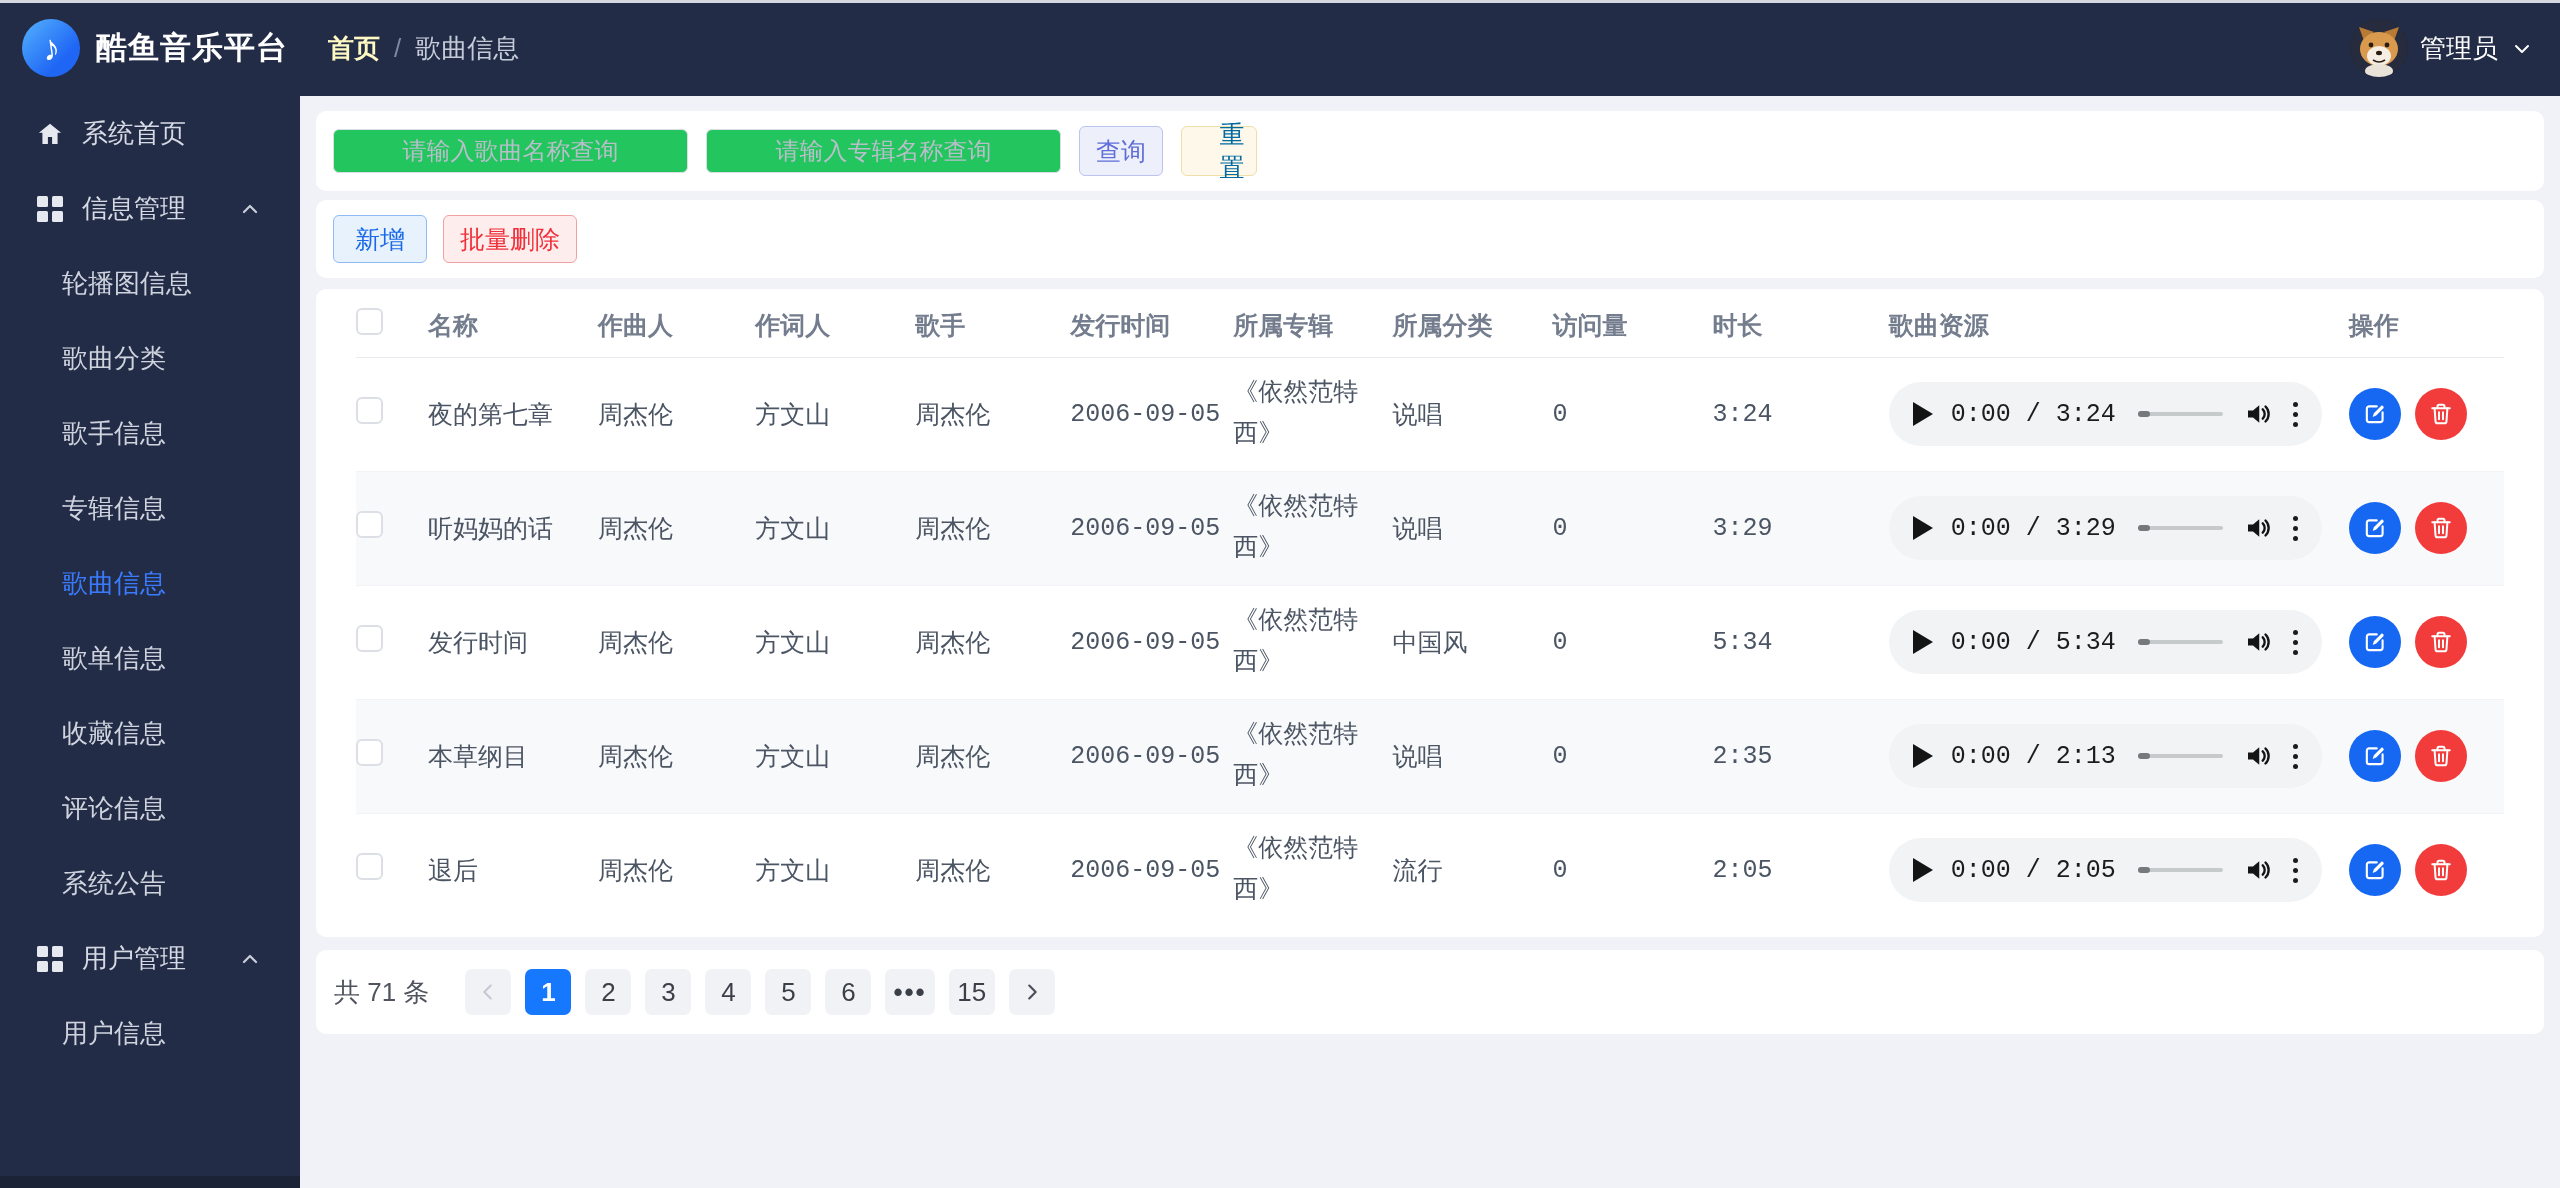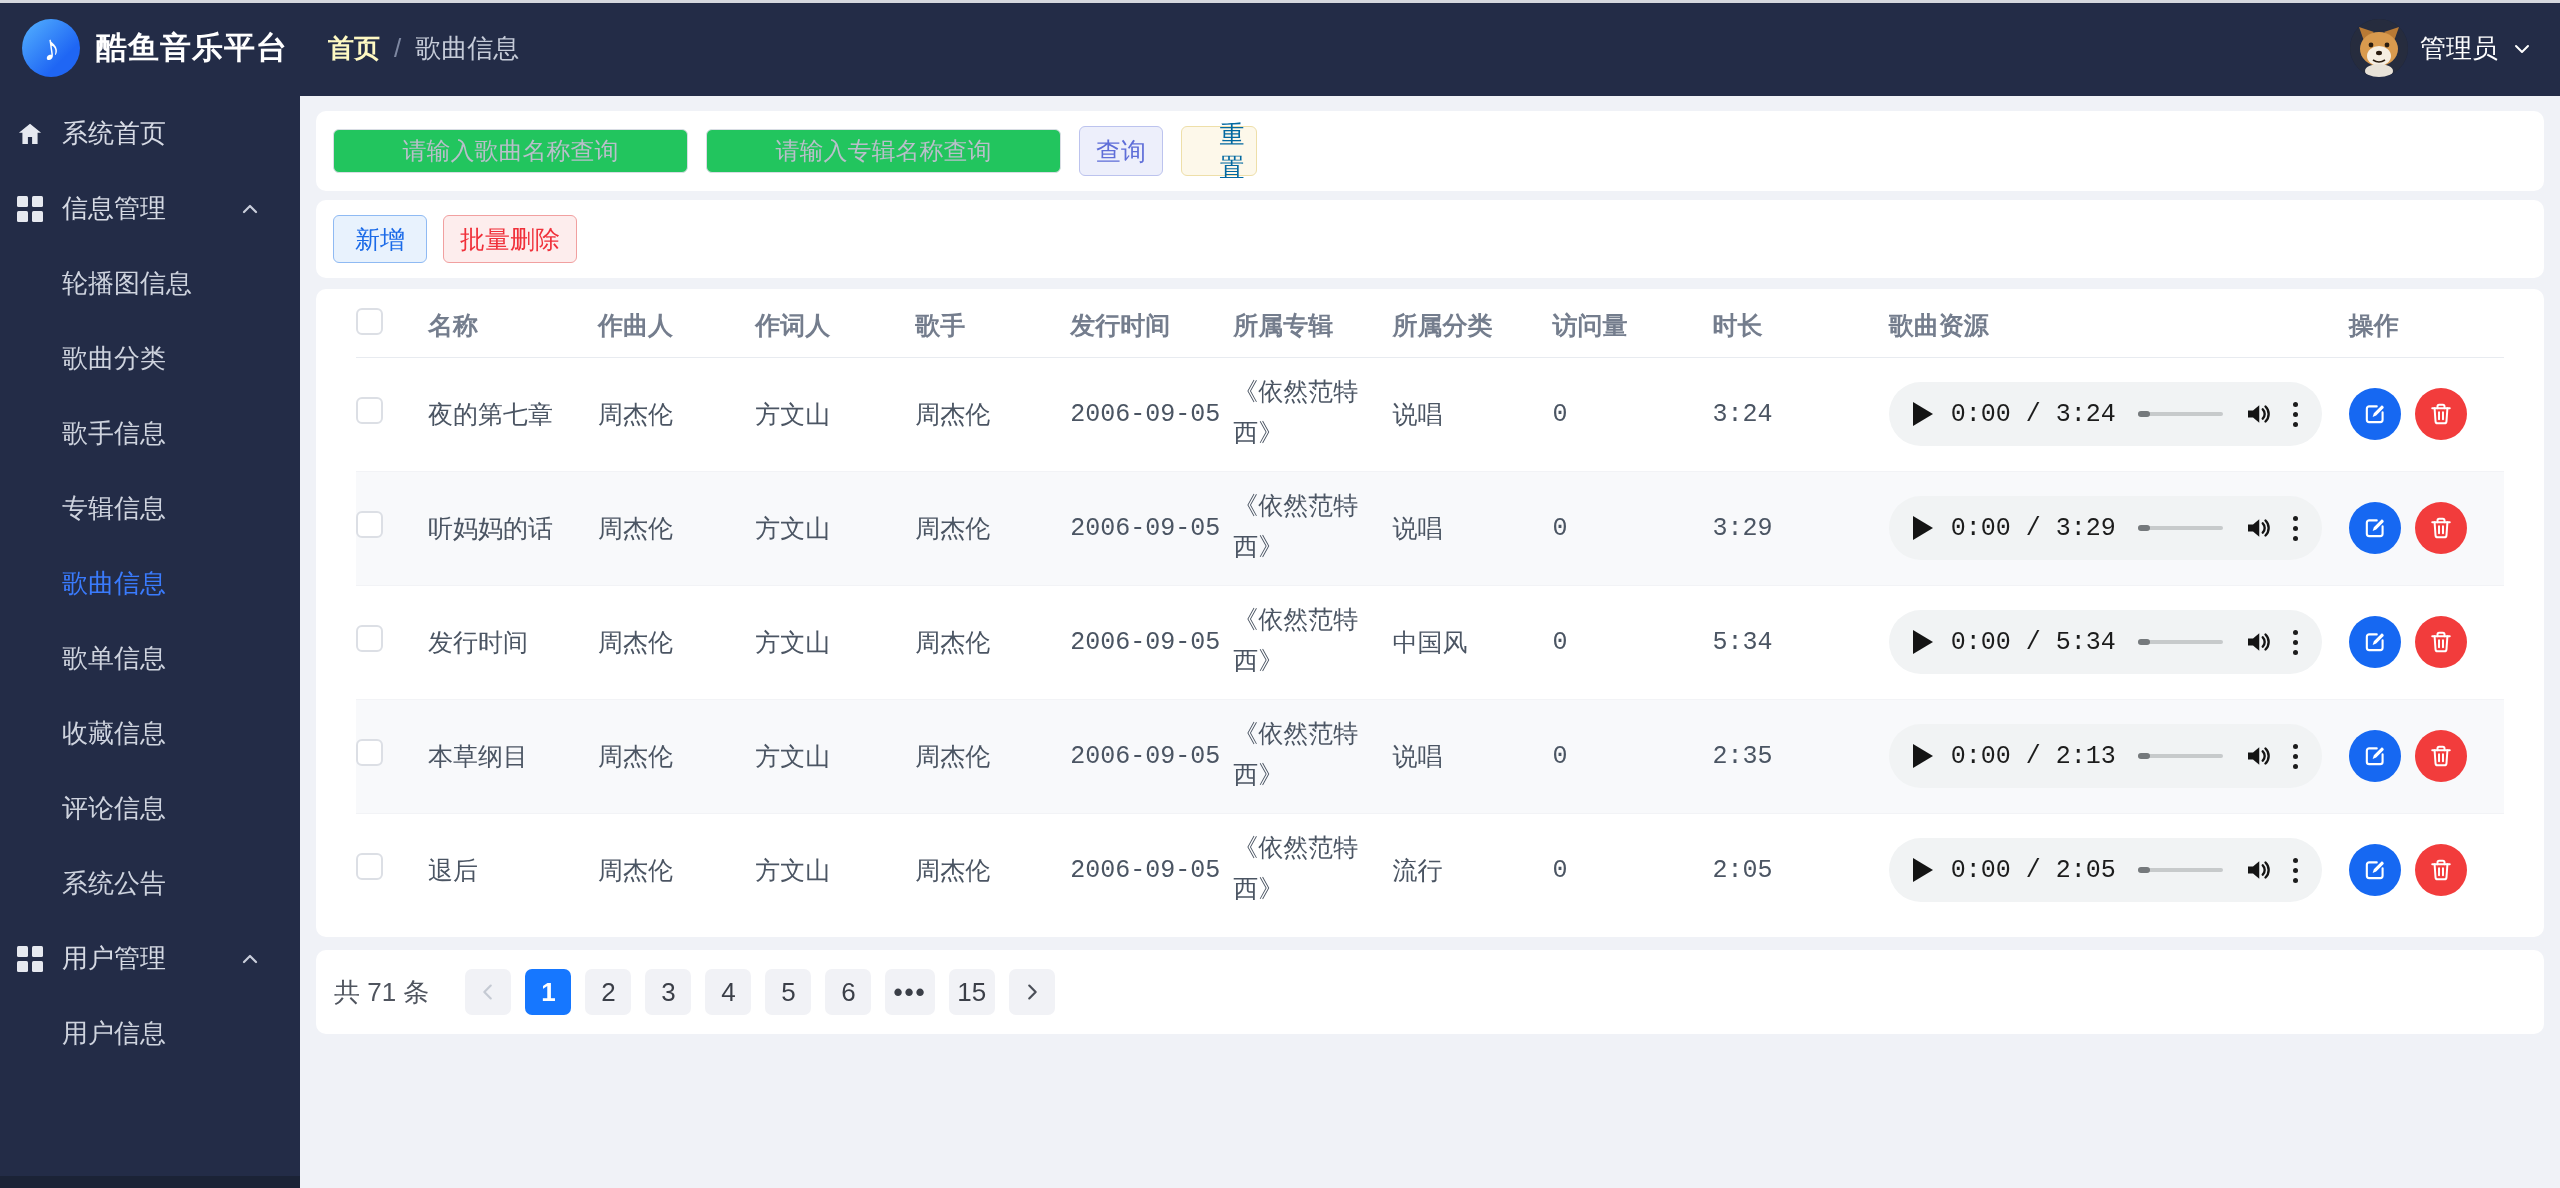--- a/index.html
+++ b/index.html
@@ -21,21 +21,21 @@
   .bc-home { color:#fef9c3; font-weight:bold; }
   .bc-sep { color:#7e88a2; }
   .bc-current { color:#c5cbd8; }
   .user-area { margin-left:auto; margin-right:26px; display:flex; align-items:center; gap:12px; cursor:pointer; }
   .avatar { width:58px; height:58px; border-radius:50%; overflow:hidden; background:#1c2338; flex:0 0 58px; }
   .user-name { color:#ffffff; font-size:26px; }
   .user-caret { display:flex; align-items:center; }
 
   
   .sidebar { position:absolute; top:96px; left:0; width:300px; bottom:0; background:#232c47; z-index:10; }
-  .menu-item { height:75px; display:flex; align-items:center; padding-left:16px; color:#d6dae4; font-size:26px; cursor:pointer; }
+  .menu-item { height:75px; display:flex; align-items:center; padding-left:36px; color:#d6dae4; font-size:26px; cursor:pointer; }
   .mi-icon { width:28px; height:28px; margin-right:18px; display:flex; align-items:center; justify-content:center; flex:0 0 28px; }
   .mi-label { flex:1; }
   .mi-caret { margin-right:38px; display:flex; align-items:center; }
   .sub-item { height:75px; display:flex; align-items:center; padding-left:62px; color:#ced3de; font-size:26px; cursor:pointer; }
   .sub-item.active { color:#3a7bfd; }
   .sidebar-footer { position:absolute; bottom:0; left:0; width:100%; height:12px; background:#1b2336; }
 
   
   .main { position:absolute; left:300px; top:96px; right:0; bottom:0; padding:15px 16px; overflow:hidden; }
   .card { background:#ffffff; border-radius:10px; }

